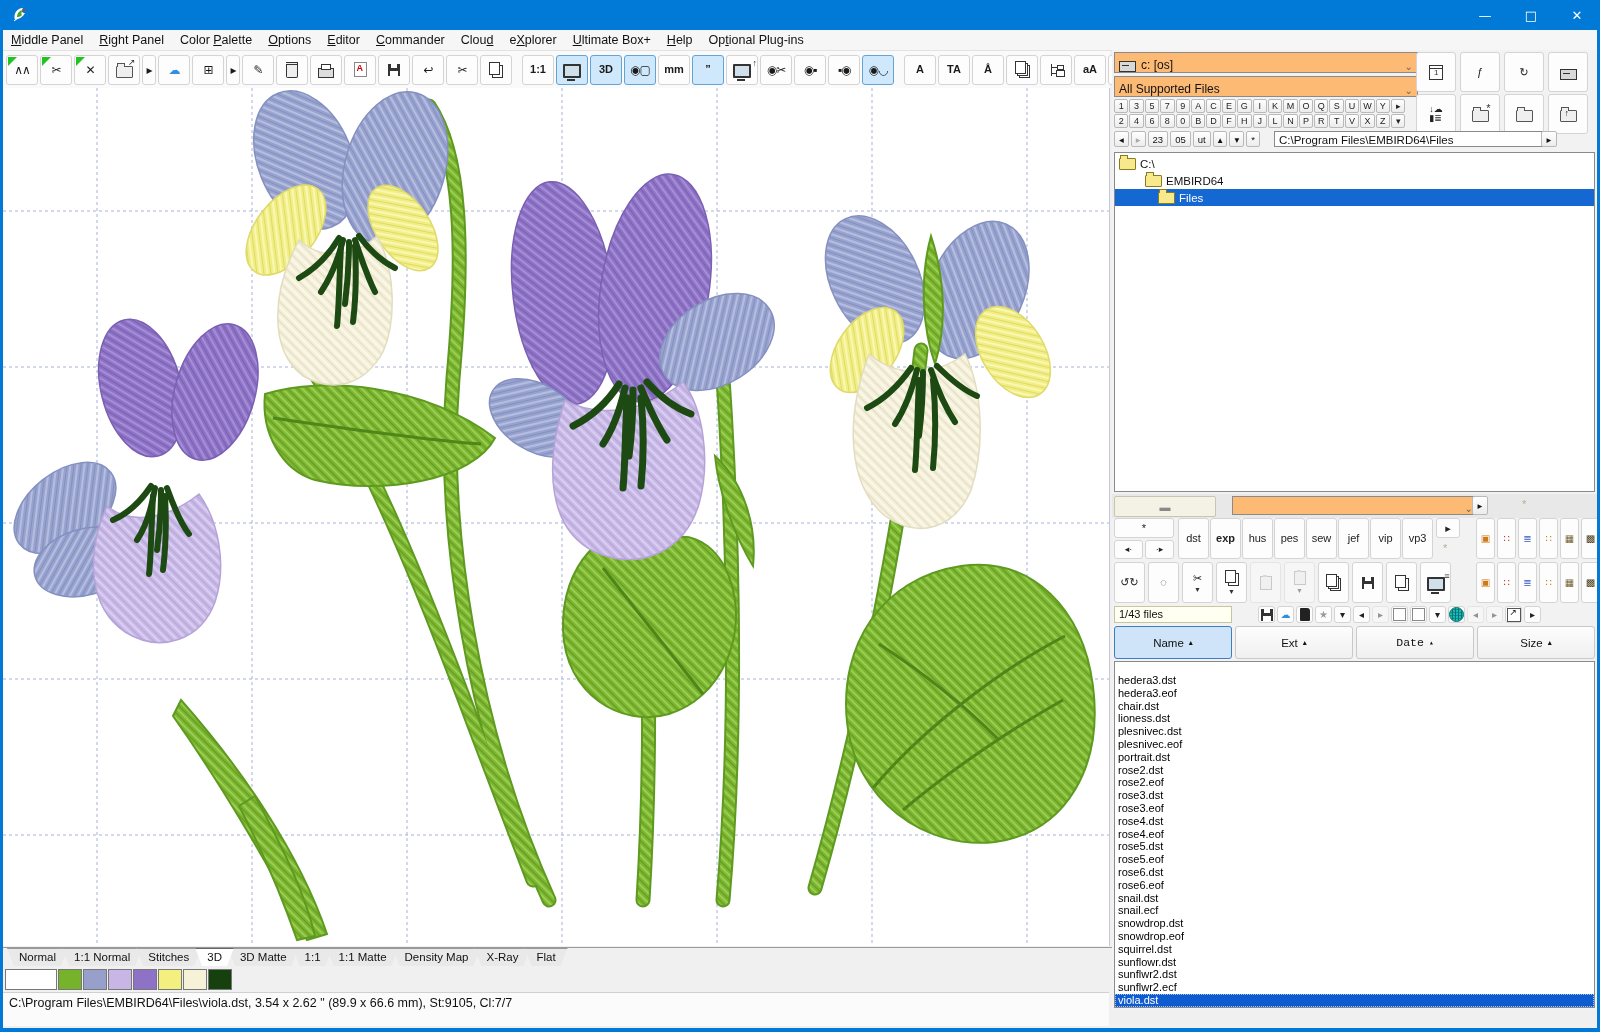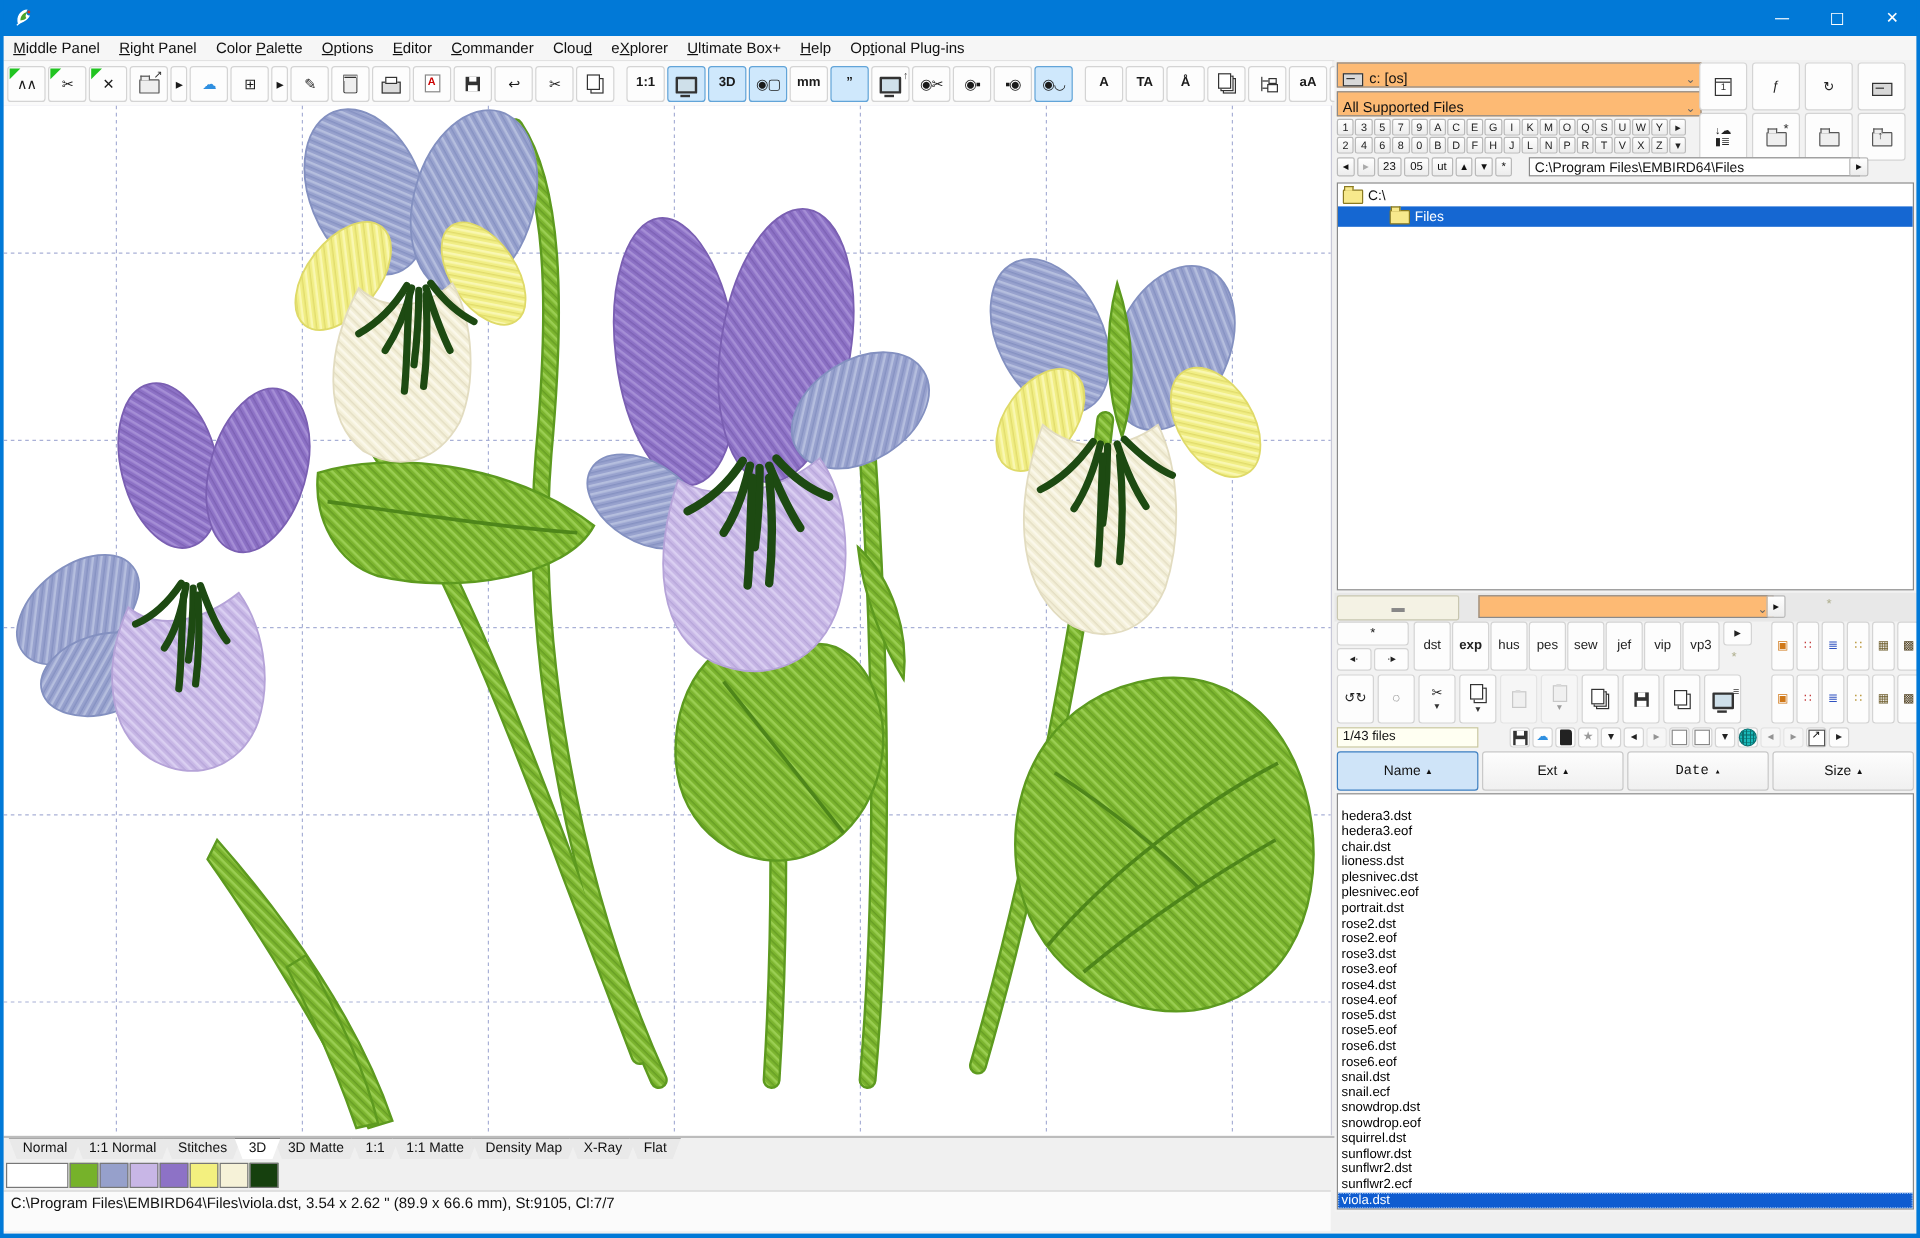--- a/index.html
+++ b/index.html
@@ -720,20 +720,24 @@
     </span>
 
   <div class="treebox">
 
       <div class="trow" style="padding-left: 4px;">
         <span class="tfolder"></span>
         <span class="tlbl">C:\</span>
       </div>
 
 
+      <div class="trow" style="padding-left: 30px;">
+        <span class="tfolder"></span>
+        <span class="tlbl">EMBIRD64</span>
+      </div>
 
       <div class="trow on" style="padding-left: 43px;">
         <span class="tfolder"></span>
         <span class="tlbl">Files</span>
       </div>
     </div>
 
   <div class="greybar"></div>
   <div class="collapsebtn">
       <span>▬</span>

